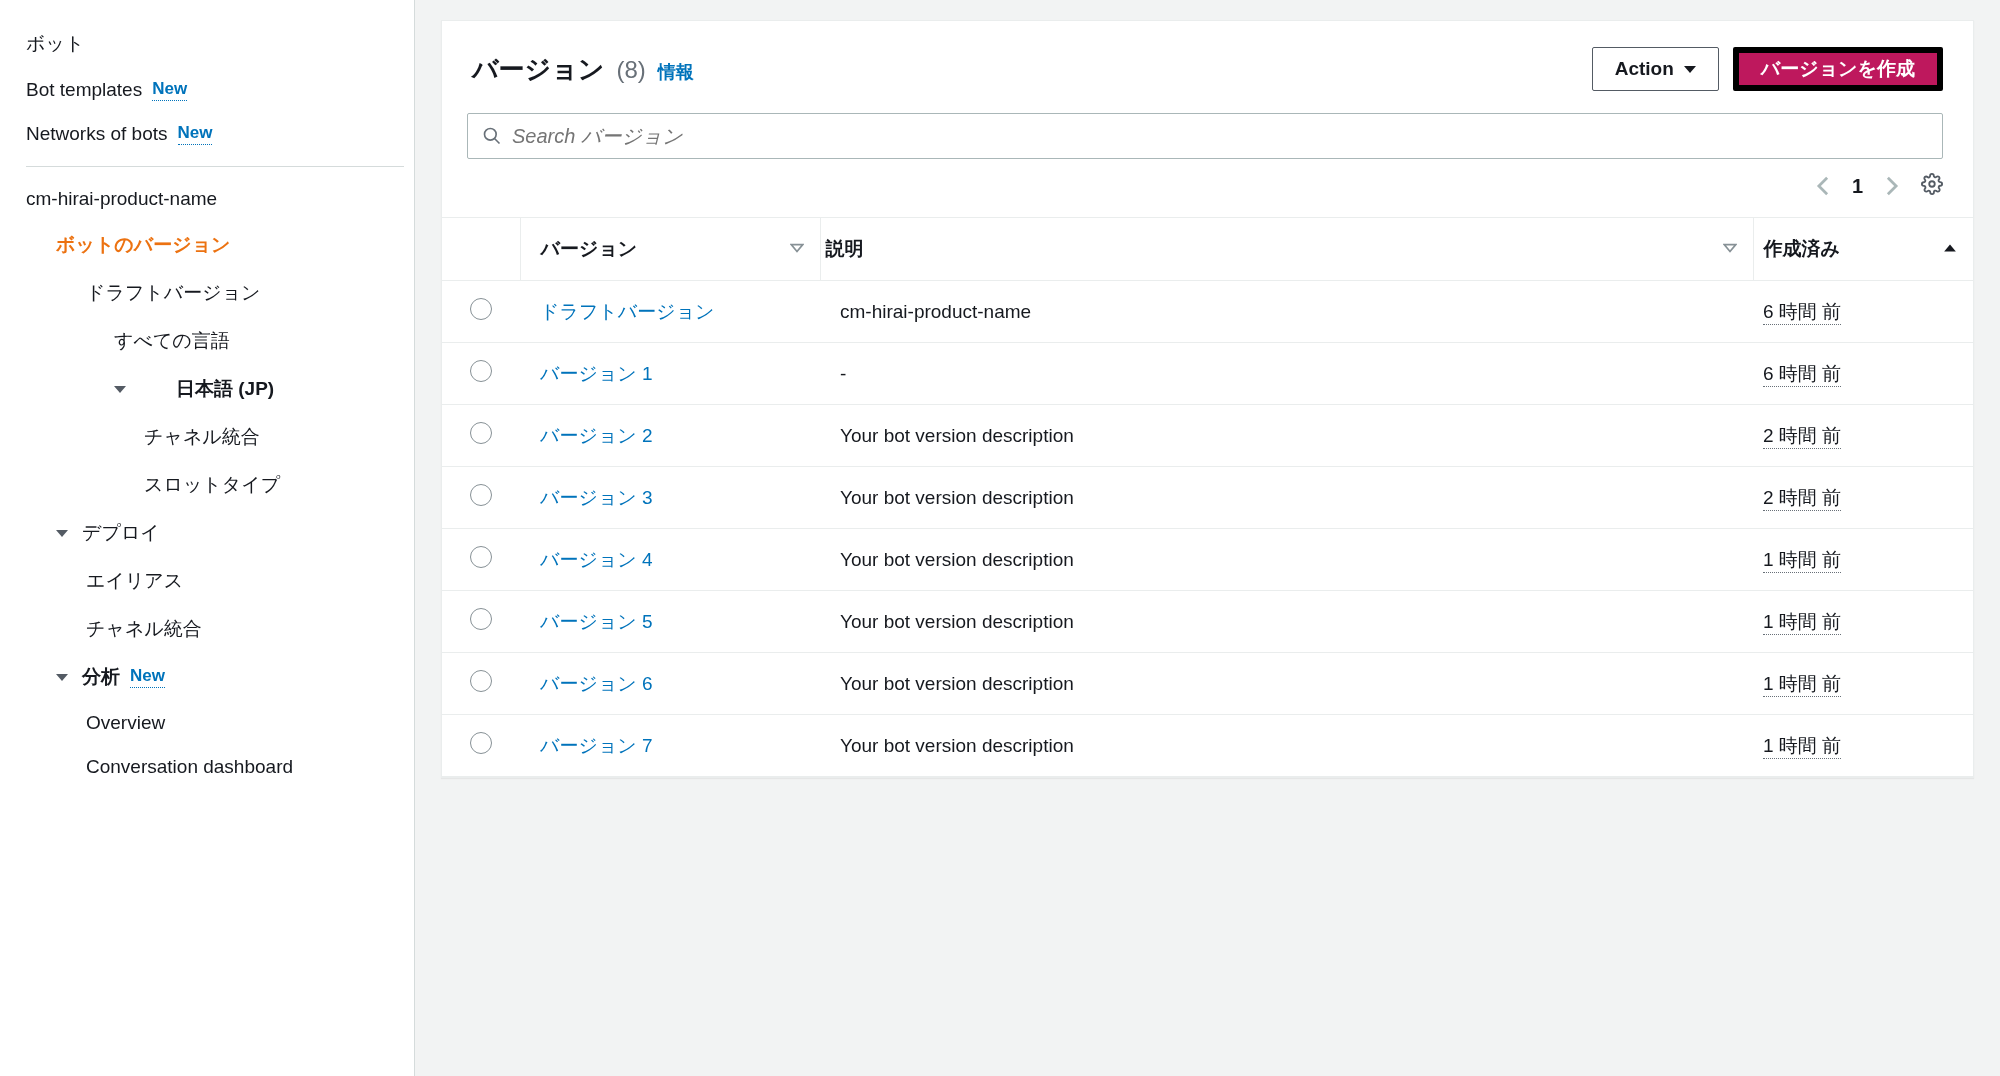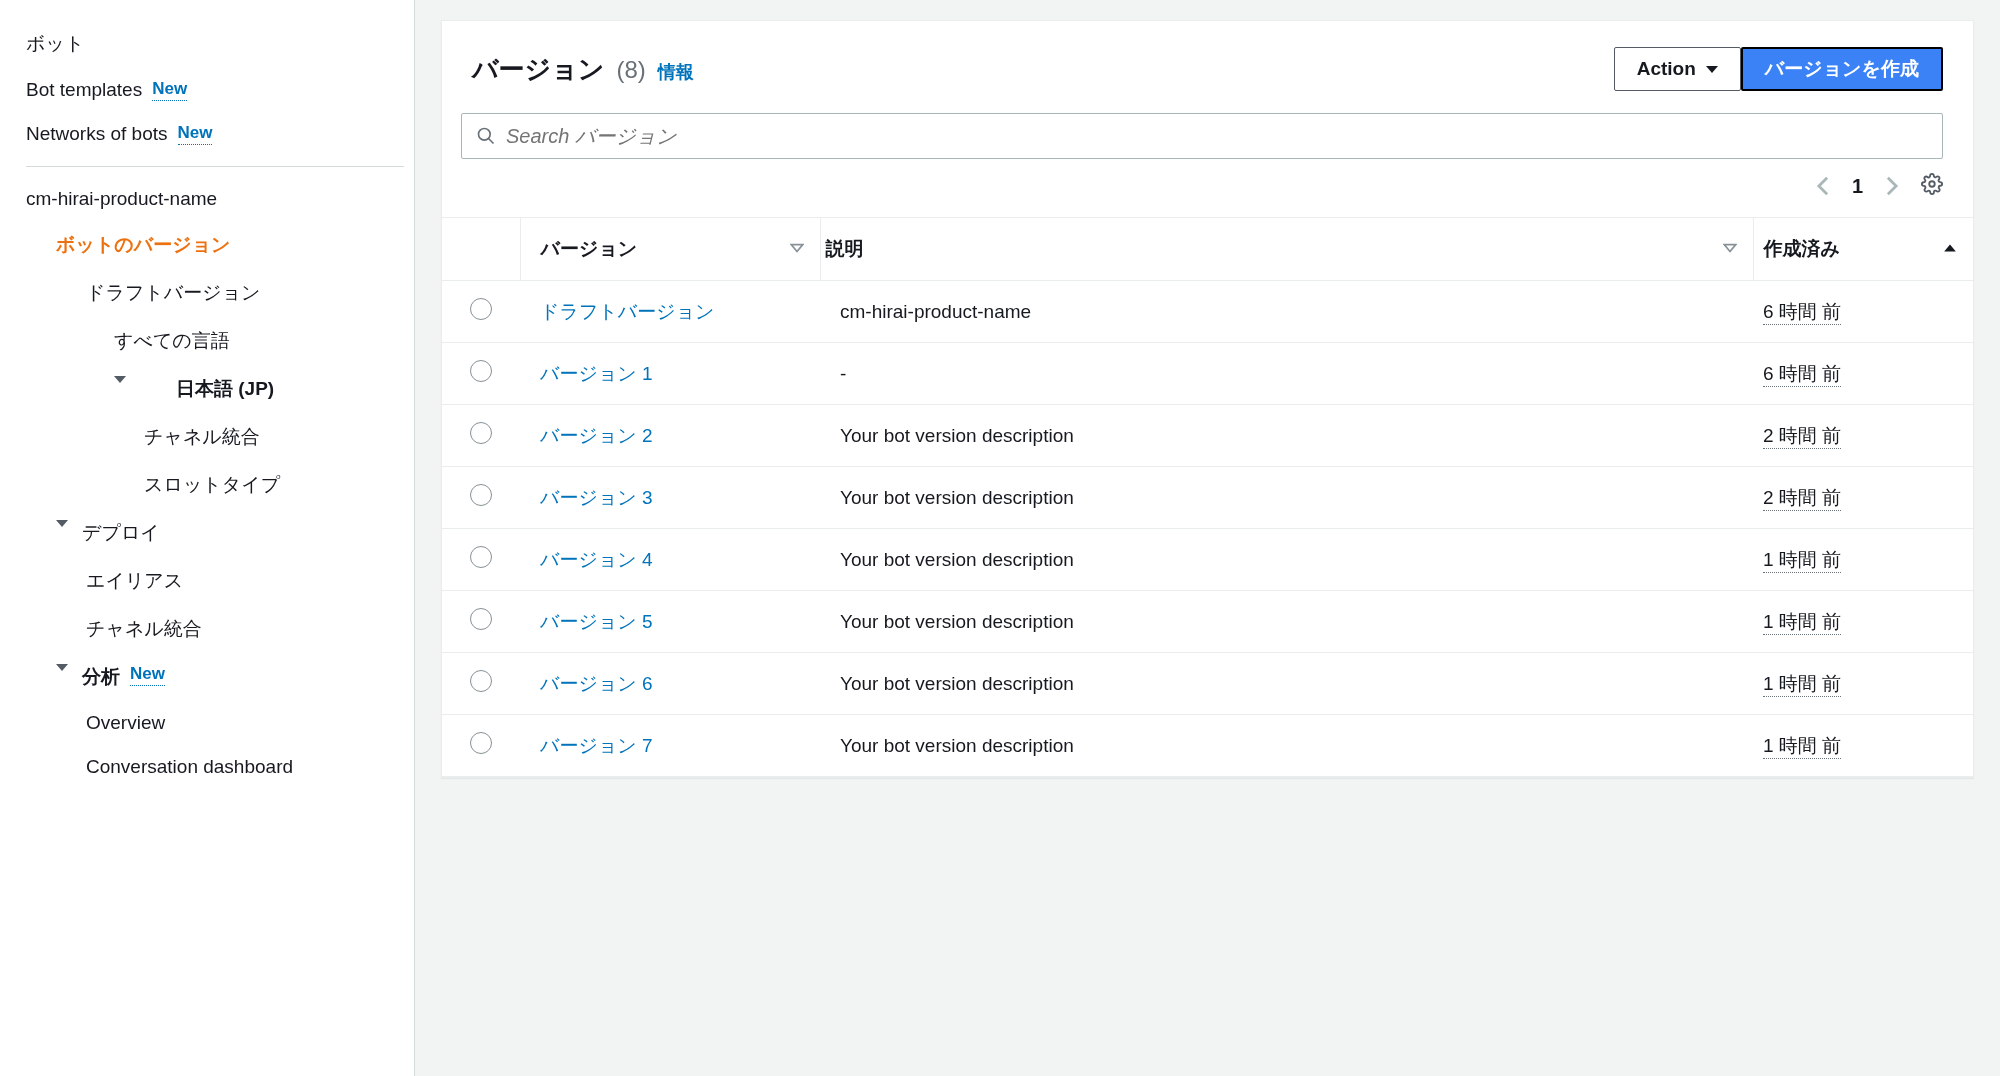--- a/index.html
+++ b/index.html
@@ -1,21 +1,21 @@
 <!DOCTYPE html>
 <html><head>
 <meta charset="utf-8">
 <style>
 *{box-sizing:border-box;margin:0;padding:0;font-family:-apple-system,BlinkMacSystemFont,"Segoe UI",Helvetica,Arial,sans-serif}
 body{display:flex;height:100vh;color:#16191f;background:#fff}
 
 
 .sidebar{width:415px;padding:20px 10px 0 26px;border-right:1px solid #d5dbdb;overflow:hidden;font-size:19px}
 .sidebar ul{list-style:none}
-.sb-item{padding:11px 0;display:flex;align-items:flex-start;gap:10px}
+.sb-item{padding:11px 0;display:flex;align-items:center;gap:10px}
 .sb-item a{text-decoration:none;color:#16191f;cursor:pointer}
 .sb-item .new{color:#0073bb;font-size:17px;font-weight:700;border-bottom:1px dotted #0073bb;padding-bottom:1px}
 .sb-sep{border:none;border-top:1px solid #d5dbdb;margin:10px 0}
 .sb-active a{color:#ec7211 !important;font-weight:700}
 .caret{display:inline-block;width:0;height:0;border-left:6px solid transparent;border-right:6px solid transparent;border-top:7px solid #545b64}
 .indent-1{padding-left:30px}
 .indent-2{padding-left:60px}
 .indent-3{padding-left:88px}
 .indent-4{padding-left:118px}
 .sb-item.head .caret{margin-right:4px}
@@ -24,24 +24,24 @@
 .main{flex:1;background:#f2f3f3;padding:20px 26px 0 26px;overflow:hidden}
 .card{background:#fff;border:1px solid #eaeded;box-shadow:0 1px 1px rgba(0,0,0,.05)}
 .card-head{display:flex;align-items:center;padding:26px 30px 8px 30px}
 .title-wrap{display:flex;align-items:baseline;gap:12px}
 .title{font-size:26px;font-weight:700}
 .count{font-size:24px;color:#687078;font-weight:400}
 .info-link{color:#0073bb;font-size:18px;font-weight:700;text-decoration:none;}
 .spacer{flex:1}
 .btn{height:44px;padding:0 22px;font-size:19px;font-weight:700;border-radius:2px;cursor:pointer;display:inline-flex;align-items:center;gap:10px}
 .btn-outline{background:#fff;border:1px solid #545b64;color:#16191f}
-.btn-primary{background:#3b82f6;border:2px solid #000000;color:#fff;}
+.btn-primary{background:#be185d;border:6px solid #000000;color:#fff;margin-left:14px}
 .btn .caret{border-top-color:#16191f}
 
-.search{margin:14px 30px 0 19px;display:flex;align-items:center;border:1px solid #aab7b8;border-radius:2px;height:46px;padding:0 14px}
+.search{margin:14px 30px 0 25px;display:flex;align-items:center;border:1px solid #aab7b8;border-radius:2px;height:46px;padding:0 14px}
 .search svg{color:#687078}
 .search input{border:none;outline:none;flex:1;font-size:20px;font-style:italic;color:#687078;margin-left:10px;background:transparent}
 
 .pager{display:flex;align-items:center;justify-content:flex-end;padding:14px 30px 18px 0;gap:22px}
 .pager .pg-btn{color:#aab7b8;display:flex;align-items:center;cursor:pointer}
 .pager .num{font-size:20px;font-weight:700}
 .gear{color:#545b64;cursor:pointer}
 
 
 table{width:100%;border-collapse:collapse}

